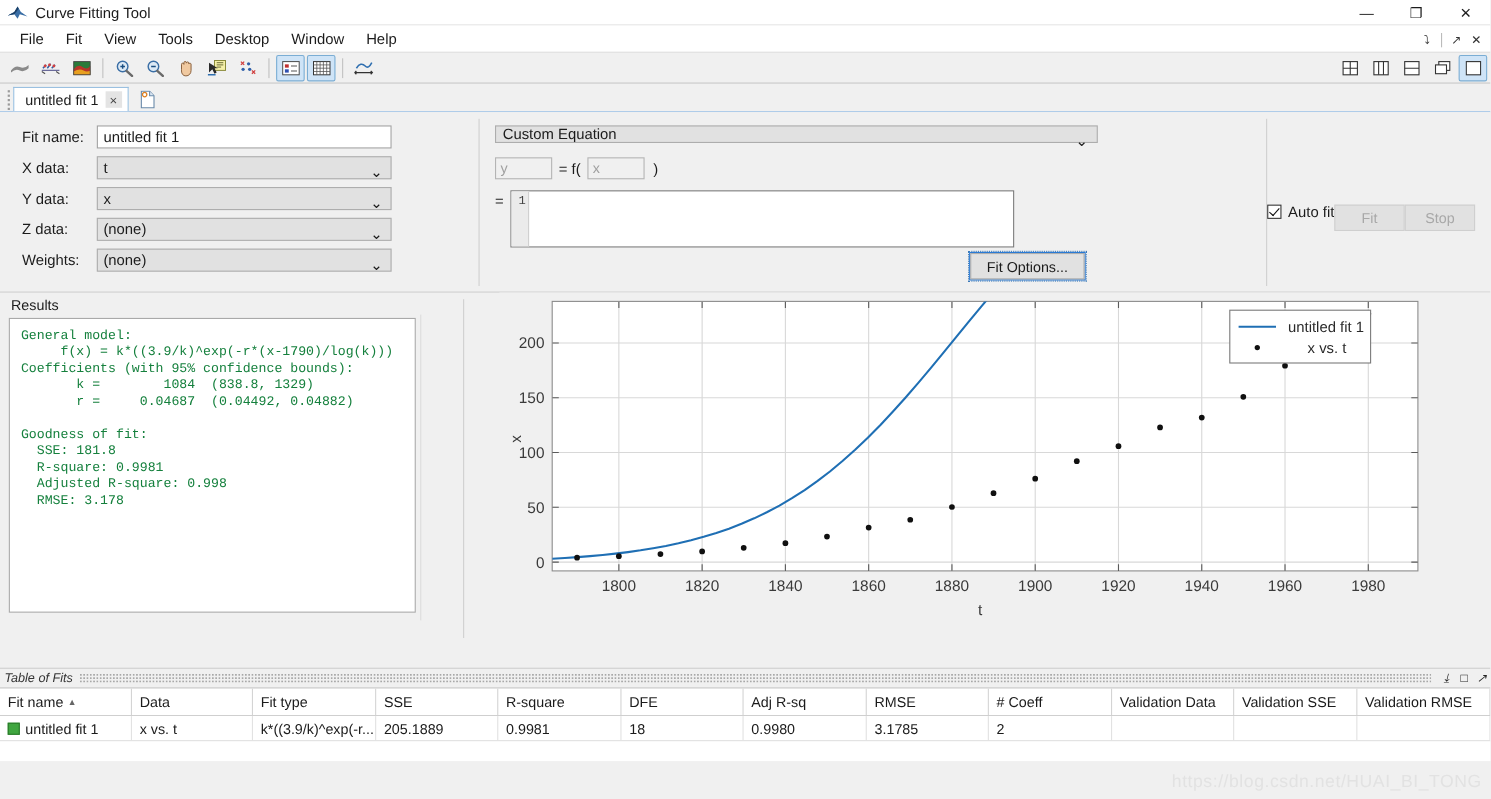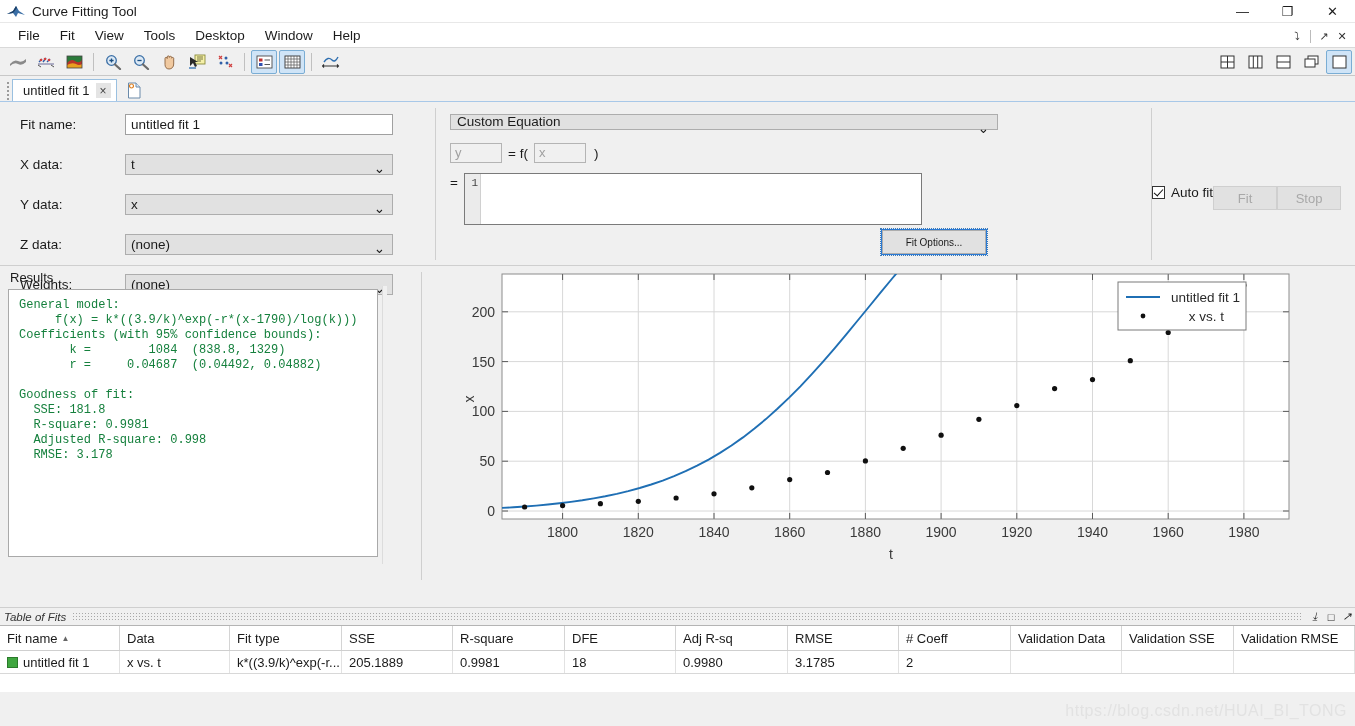--- a/index.html
+++ b/index.html
@@ -80,21 +80,21 @@
     font-size:12px; color:#444; background:#e4e4e4;
   }
   #newfittab { width:24px; height:22px; display:flex; align-items:center; justify-content:center; margin-left:6px; }
 
   
   #config {
     height:164px; background:#f0f0f0;
     display:flex; position:relative;
   }
   #cfg-left { width:435px; padding:12px 0 0 20px; }
-  .cfgrow { display:flex; align-items:center; height:20px; margin-bottom:20px;gap:37px; }
+  .cfgrow { display:flex; align-items:center; height:20px; margin-bottom:8px; }
   .cfglabel { width:68px; font-size:13.5px; }
   .cfginput {
     width:268px; height:21px; background:#ffffff;
     border:1px solid #a0a0a0; padding:0 5px;
     font-size:13.5px; line-height:19px; color:#1b1b1b;
   }
   .cfgselect {
     width:268px; height:21px; background:#e1e1e1;
     border:1px solid #adadad; padding:0 5px;
     font-size:13.5px; line-height:19px; color:#1b1b1b;
@@ -127,21 +127,21 @@
     color:#444; font-size:11px; text-align:right; padding:3px 2px 0 0;
   }
   #eqtext { padding:3px 0 0 4px; color:#111; letter-spacing:-0.1px; white-space:pre; }
   #fitoptions {
     position:absolute; left:446px; top:128px;
     width:104px; height:24px;
     background:#e1e1e1; border:1px solid #adadad;
     outline:1px dotted #3d7ab8; outline-offset:1px;
     box-shadow:0 0 0 1px #2a7ad4;
     display:flex; align-items:center; justify-content:center;
-    font-size:10px;
+    font-size:13px;
   }
   #cfg-right { width:203px; padding-top:16px; display:flex; flex-direction:row; align-items:center; }
   #autofit { display:flex; align-items:center; gap:6px; font-size:13.5px; }
   .chk { width:13px; height:13px; border:1px solid #333; background:#fff; position:relative; }
   .chk::after {
     content:""; position:absolute; left:3px; top:0px; width:4px; height:8px;
     border:solid #111; border-width:0 1.6px 1.6px 0; transform:rotate(42deg);
   }
   .pbtn {
     width:64px; height:24px; background:#e1e1e1; border:1px solid #cfcfcf;

